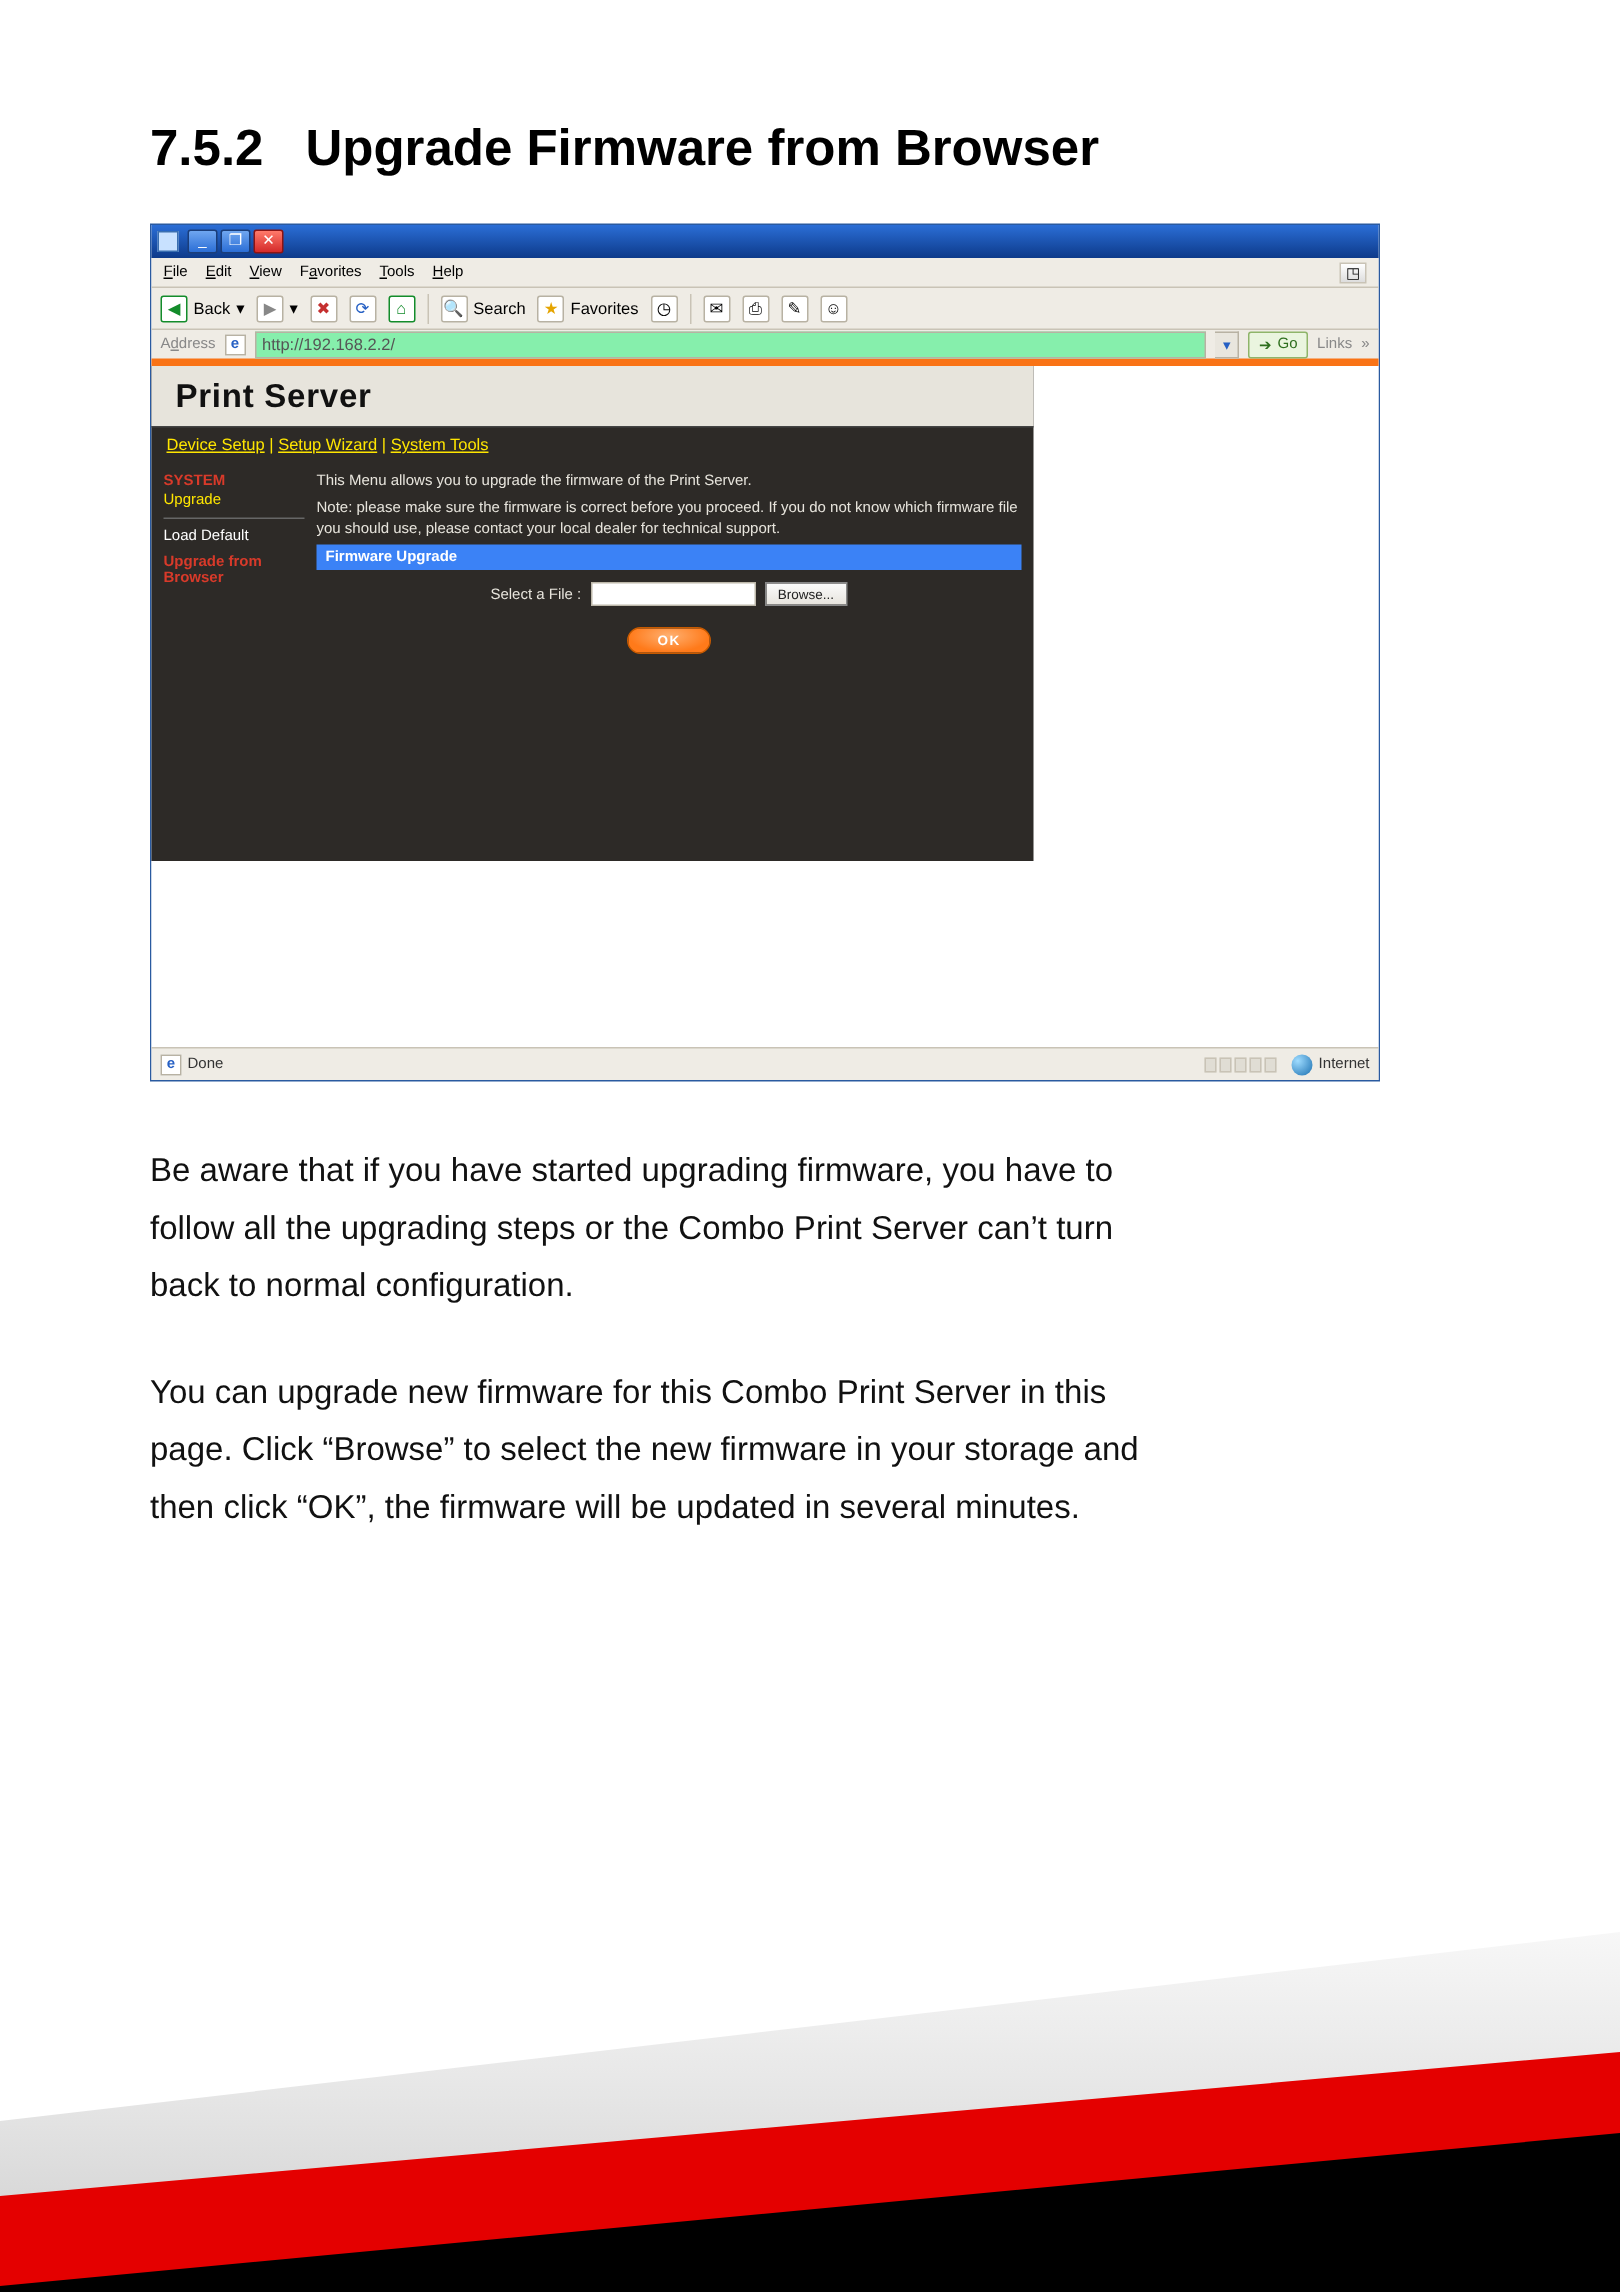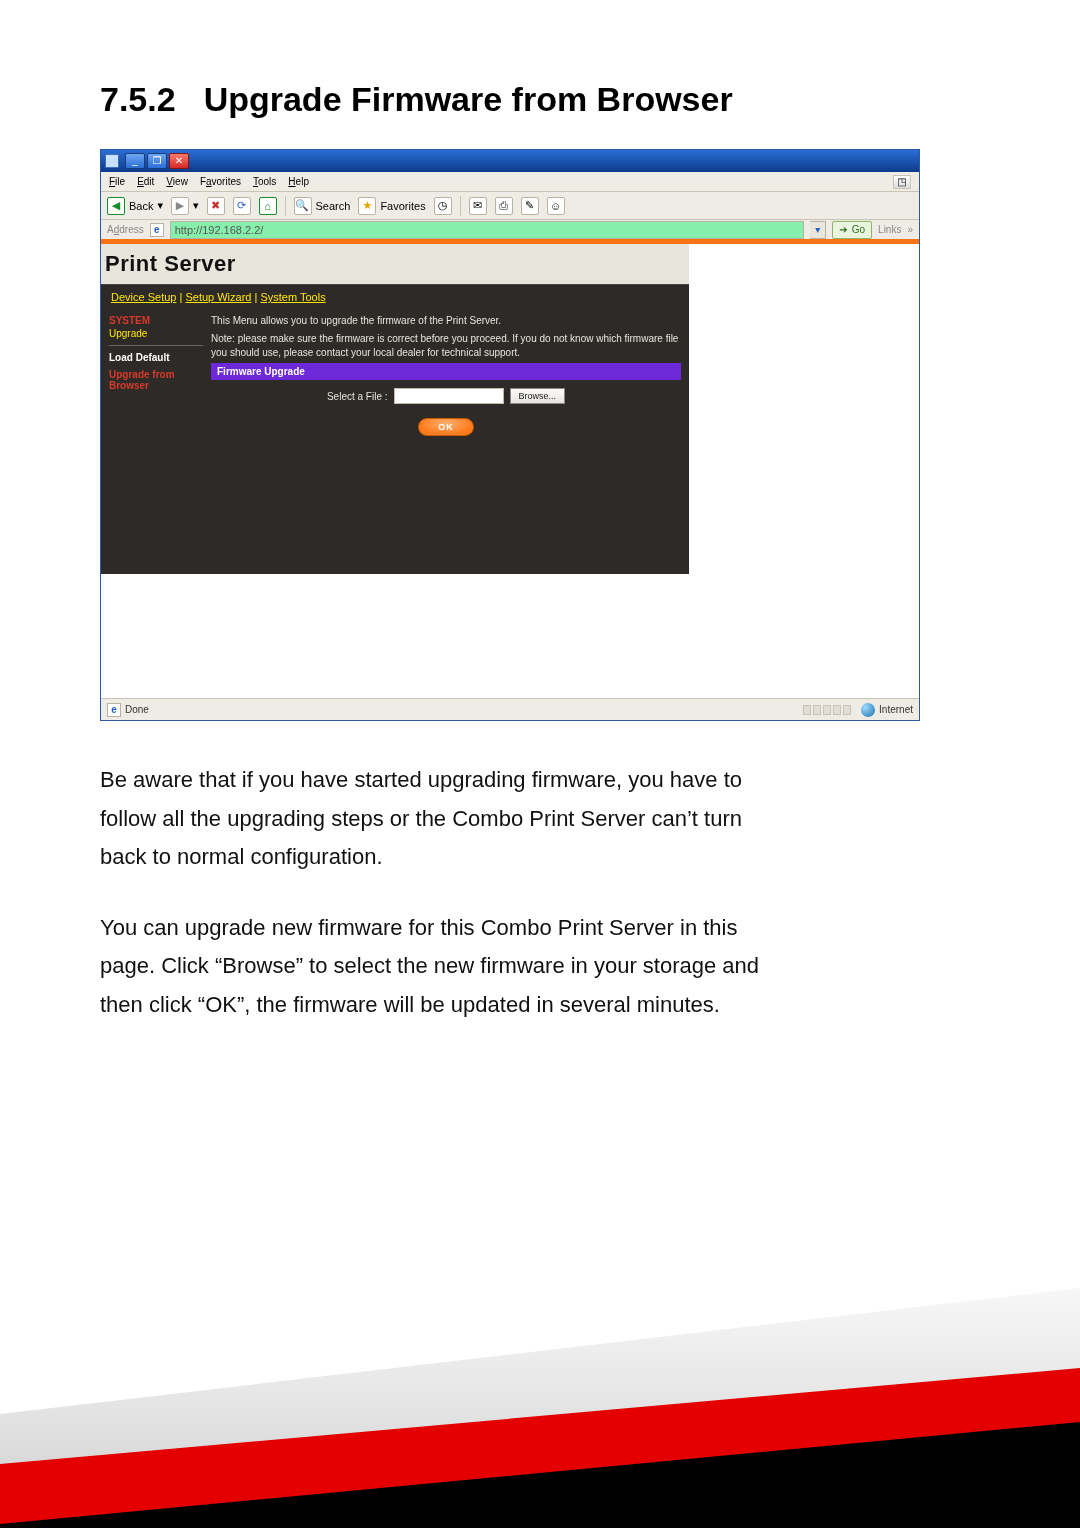--- a/index.html
+++ b/index.html
@@ -39,36 +39,36 @@
   .ie-addrbar { height:24px; background:#efece5; border-bottom:5px solid #f97316; display:flex; align-items:center; gap:6px; padding:0 6px; }
   .addrlbl { color:#888; font-size:10px; }
   .addr-e  { width:14px; height:14px; border:1px solid #b8b2a3; background:#fff; display:inline-flex; align-items:center; justify-content:center; color:#2660c4; font-weight:bold; }
   .addrinput { flex:1; height:18px; border:1px solid #b8b2a3; background:#86efac; padding:0 4px; font-size:11px; color:#555; }
   .addr-drop { width:16px; height:18px; border:1px solid #b8b2a3; border-left:none; background:#e9e6de; color:#2660c4; font-size:10px; display:flex; align-items:center; justify-content:center; }
   .gobtn { height:18px; display:flex; align-items:center; gap:4px; padding:0 6px; border:1px solid #8fb56a; background:#eaf5df; color:#2e6f1e; font-size:10px; border-radius:2px; }
   .linkslabel { color:#888; font-size:10px; }
 
   .content-area { display:flex; min-height: 330px; }
   .darkpanel { flex:0 0 588px; background:#2d2a27; color:#fff; position:relative; }
-  .dp-header { height:40px; background:#e7e4dc; color:#111; display:flex; align-items:center; padding:0 4px; }
+  .dp-header { height:40px; background:#e7e4dc; color:#111; display:flex; align-items:center; padding:0 16px; }
   .dp-header strong { font-size:22px; font-weight:bold; letter-spacing:0.5px; }
   .dp-nav { padding:6px 10px; font-size:11px; color:#ffe600; border-top:1px solid #444; }
   .dp-nav .navlink { color:#ffe600; text-decoration: underline; }
 
   .dp-body { display:flex; }
   .dp-side { width:110px; padding:6px 8px; font-size:10px; }
   .dp-side .hd { color:#d83a2a; font-weight:bold; }
   .dp-side .item { color:#ffe600; margin-top:2px; }
   .dp-side .sel  { color:#d83a2a; margin-top:6px; font-weight:bold; }
   .dp-side hr { border:none; border-top:1px solid #666; margin:6px 0; }
 
   .dp-main { flex:1; padding:6px 8px 14px 0; font-size:10px; color:#e7e4dc; }
   .dp-main .intro { margin-bottom:6px; }
   .dp-main .note { margin-bottom:4px; line-height:1.35; }
-  .dp-main .secbar { background:#6d28d9; color:#fff; font-weight:bold; padding:3px 6px; font-size:10px; }
+  .dp-main .secbar { background:#3b82f6; color:#fff; font-weight:bold; padding:3px 6px; font-size:10px; }
   .filerow { display:flex; align-items:center; justify-content:center; gap:6px; padding:8px 0 4px; color:#e7e4dc; }
   .fileinput { width:110px; height:16px; border:1px solid #bdb8aa; background:#fff; }
   .browsebtn { height:16px; border:1px solid #888; background:linear-gradient(180deg,#fbfbfb,#e7e4dd); font-size:9px; padding:0 8px; color:#222; }
   .okbtn-wrap { display:flex; justify-content:center; padding-top:10px; }
   .okbtn { width:56px; height:18px; border-radius:9px; background: radial-gradient(ellipse at 50% 30%, #ffb070, #ff7a1a 70%); border:1px solid #c75a00; color:#fff; font-size:9px; font-weight:bold; display:flex; align-items:center; justify-content:center; letter-spacing:1px; }
 
   .rightblank { flex:1; background:#fff; }
 
   .under-dark { height:124px; background:#fff; }
 
@@ -164,21 +164,21 @@
           <span> | </span>
           <span class="navlink">Setup Wizard</span>
           <span> | </span>
           <span class="navlink">System Tools</span>
         </div>
         <div class="dp-body">
           <div class="dp-side">
             <div class="hd">SYSTEM</div>
             <div class="item">Upgrade</div>
             <hr>
-            <div class="item" style="color:#fff; font-weight:bold;">Load Default</div>
+            <div class="item" style="color:#fff; font-weight:normal;">Load Default</div>
             <div class="sel">Upgrade from Browser</div>
           </div>
           <div class="dp-main">
             <div class="intro">This Menu allows you to upgrade the firmware of the Print Server.</div>
             <div class="note">Note: please make sure the firmware is correct before you proceed. If you do not know which firmware file you should use, please contact your local dealer for technical support.</div>
             <div class="secbar">Firmware Upgrade</div>
             <div class="filerow">
               <span>Select a File :</span>
               <input class="fileinput" style="">
               <button class="browsebtn">Browse...</button>

